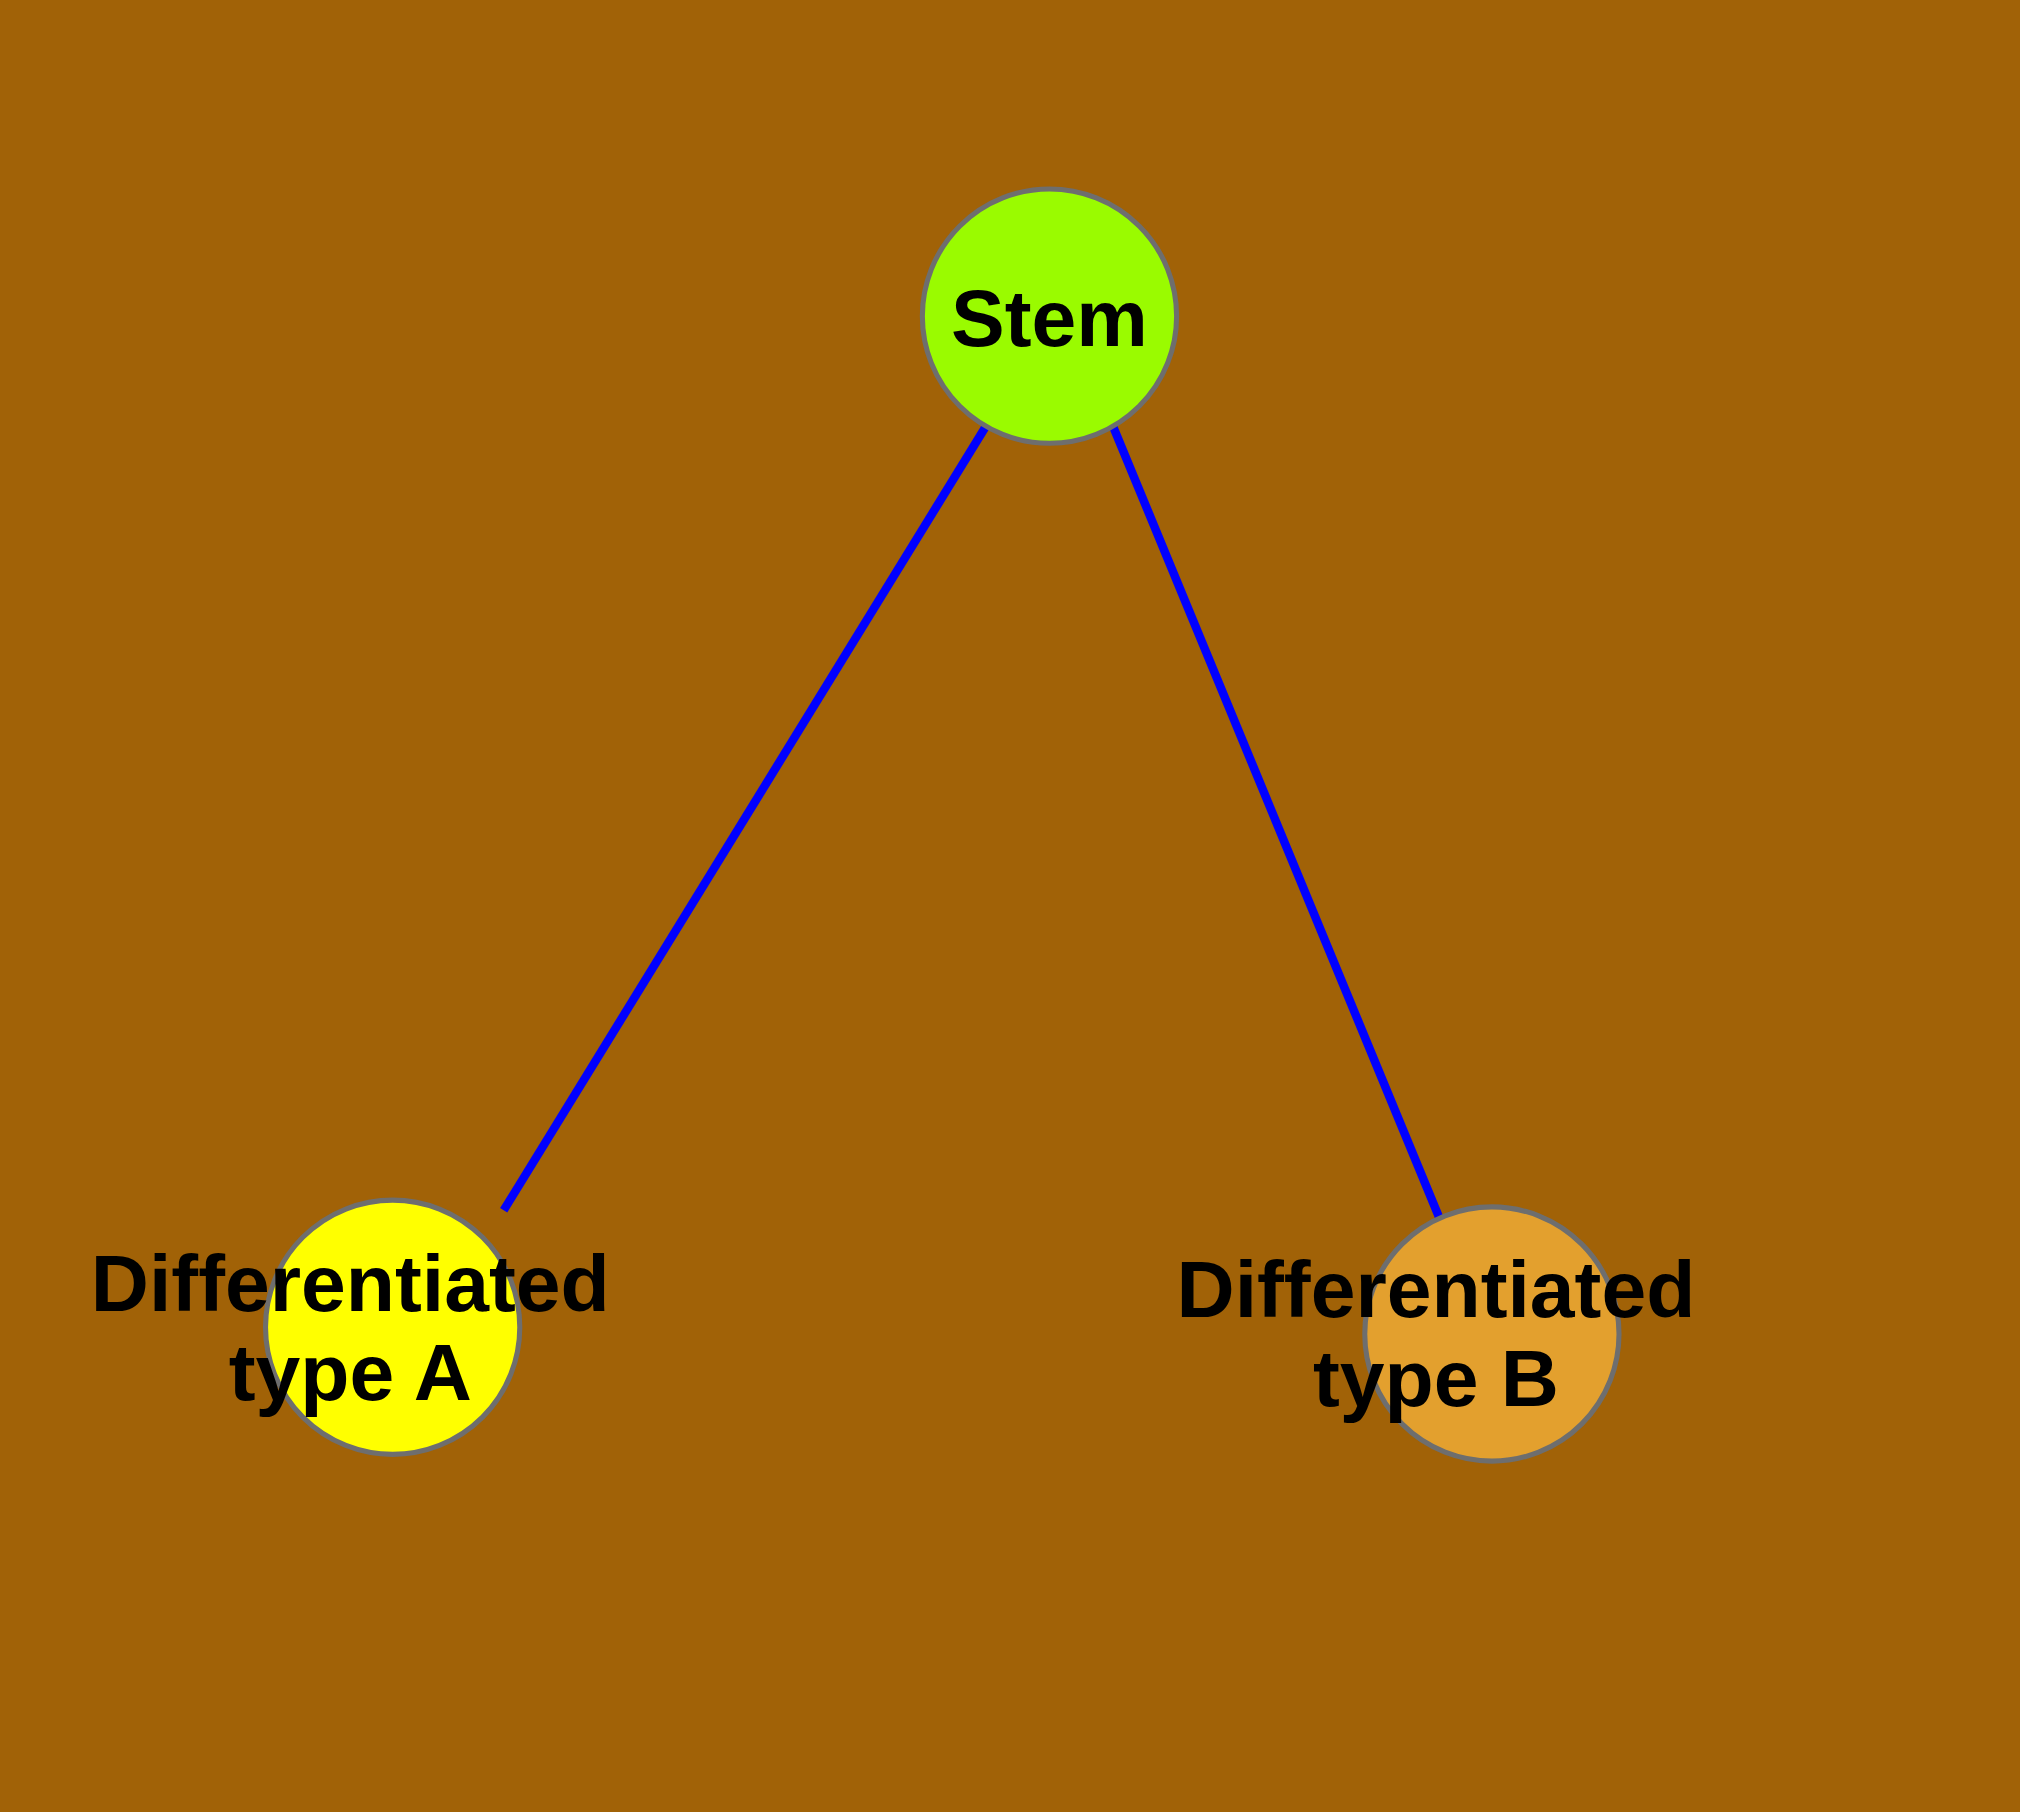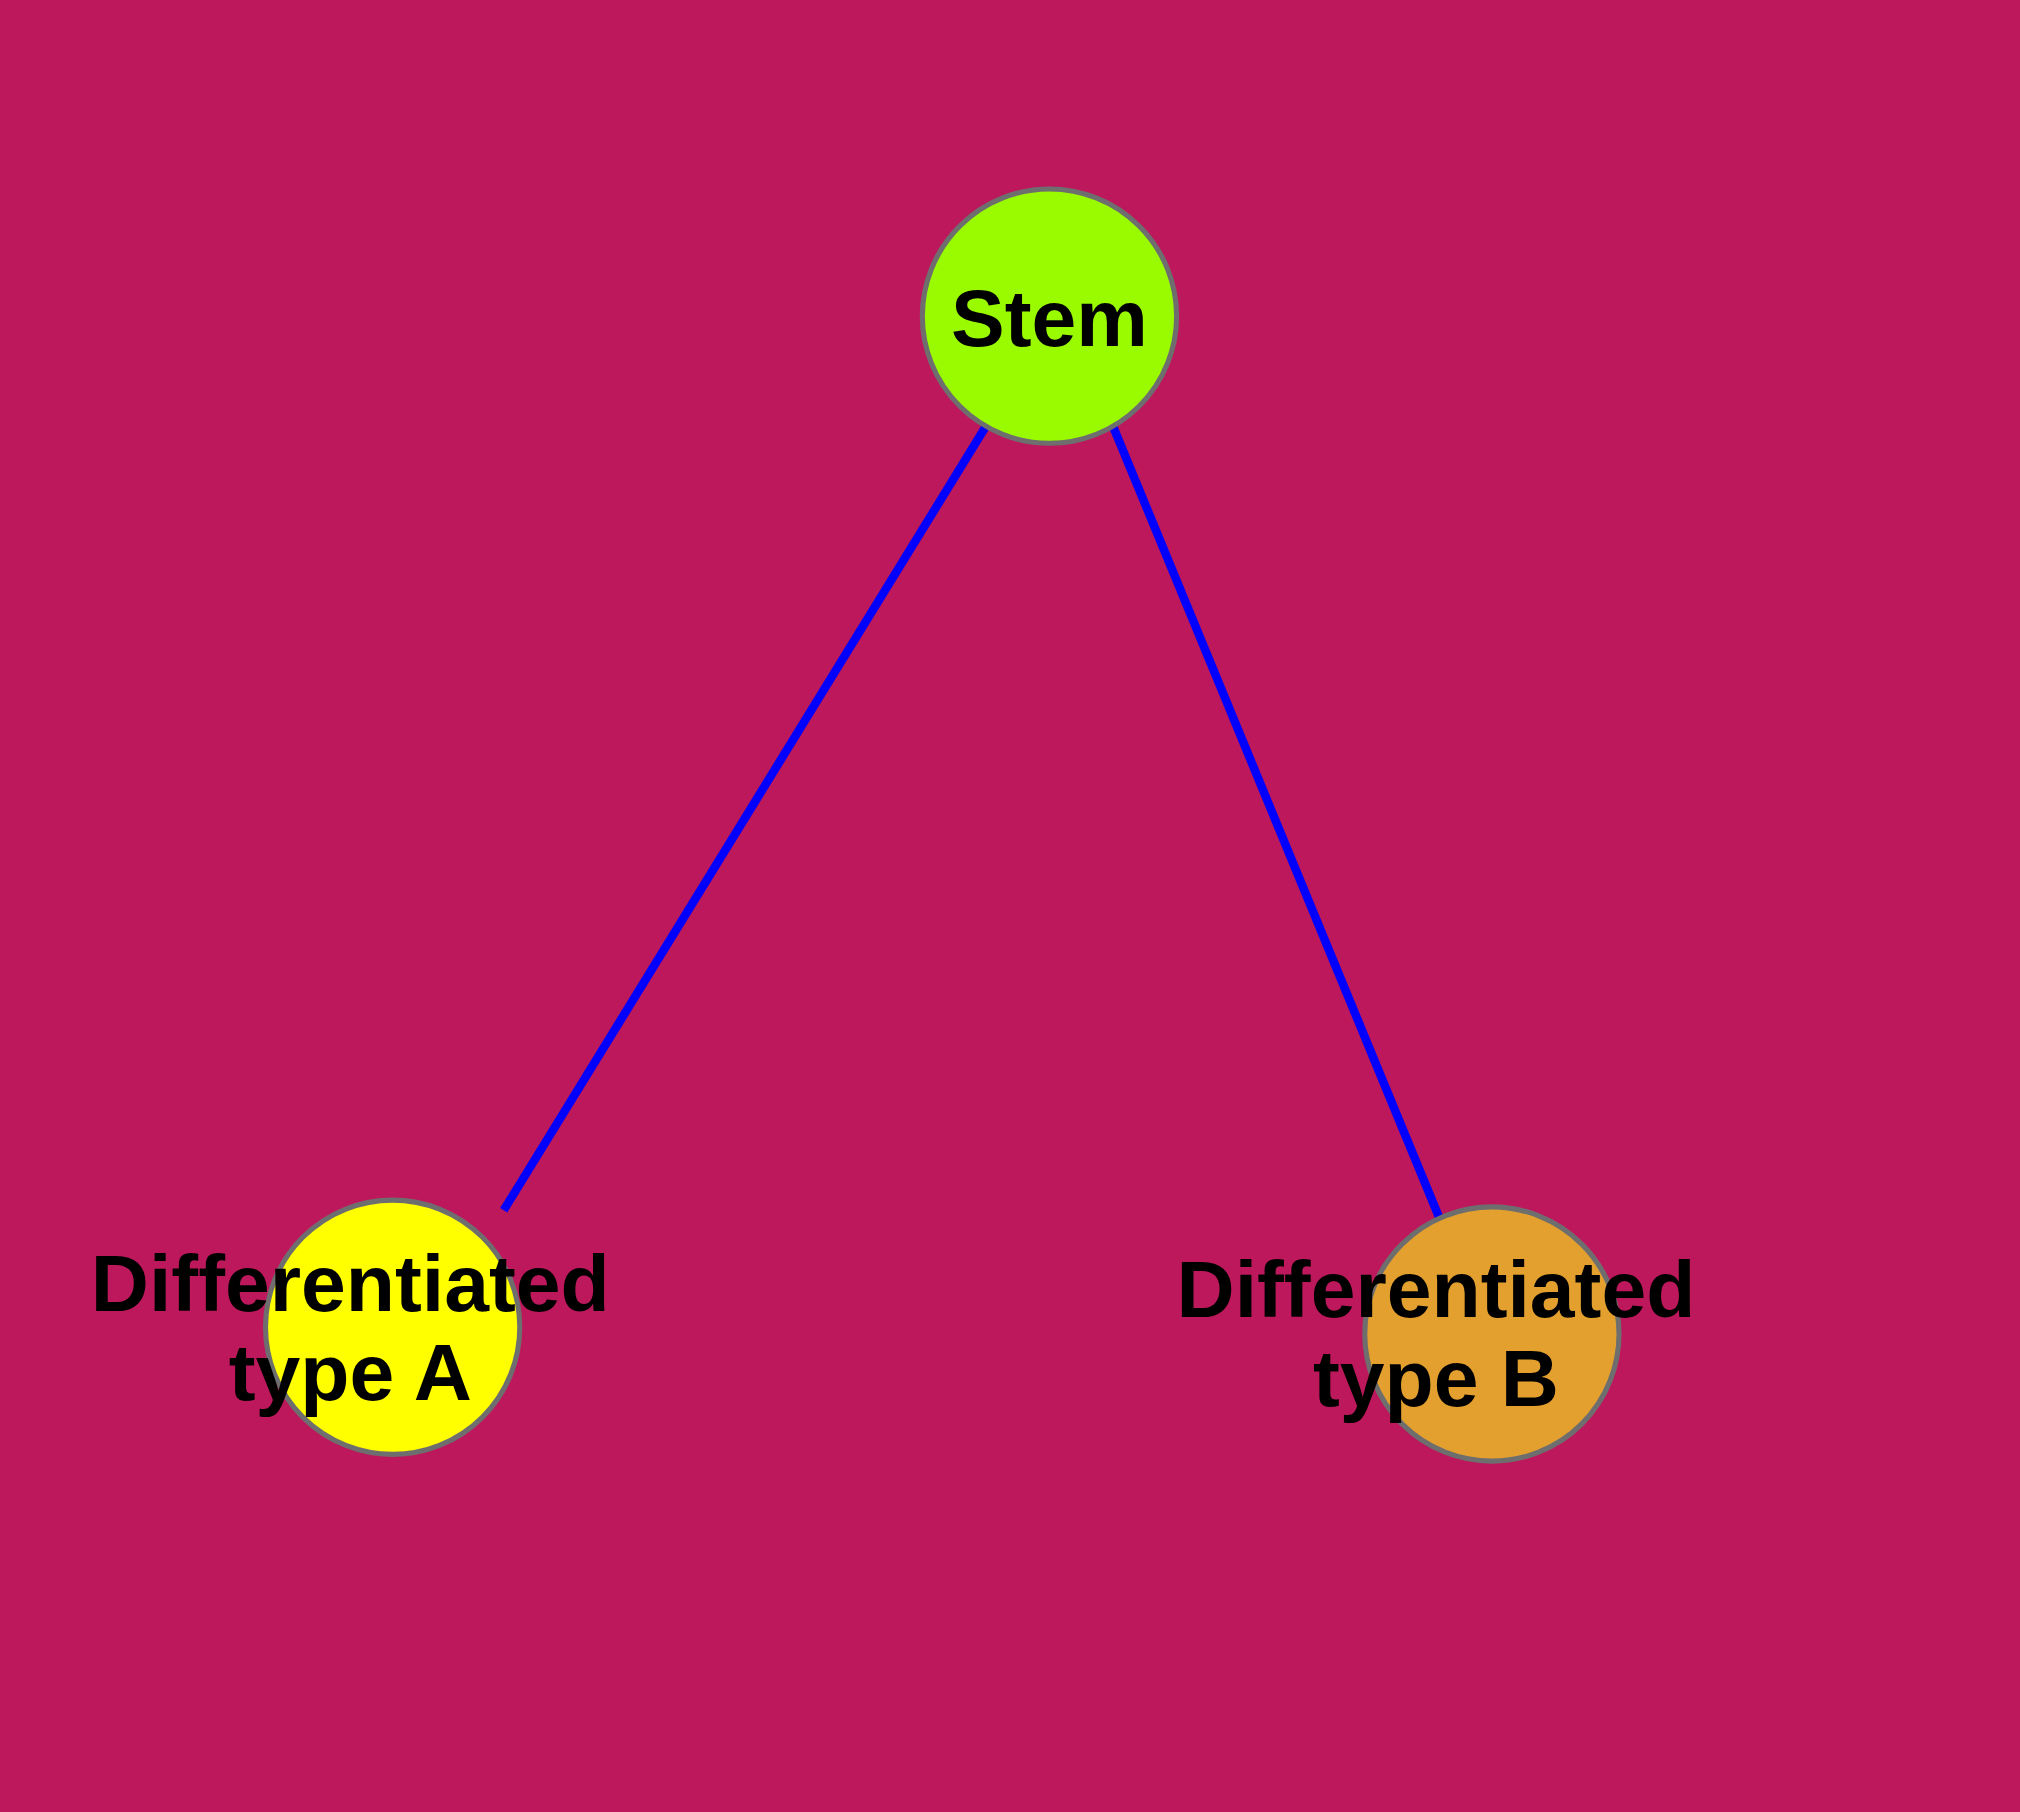--- a/index.html
+++ b/index.html
@@ -4,21 +4,21 @@
 <style>
   html, body {
     margin: 0;
     padding: 0;
     background: #ccccfa;
   }
   #stage {
     position: relative;
     width: 2021px;
     height: 1812px;
-    background: #be185d;
+    background: #a16207;
     overflow: hidden;
     font-family: "Liberation Sans", sans-serif;
   }
   #graph-svg {
     position: absolute;
     left: 0;
     top: 0;
     width: 2021px;
     height: 1812px;
     display: block;

